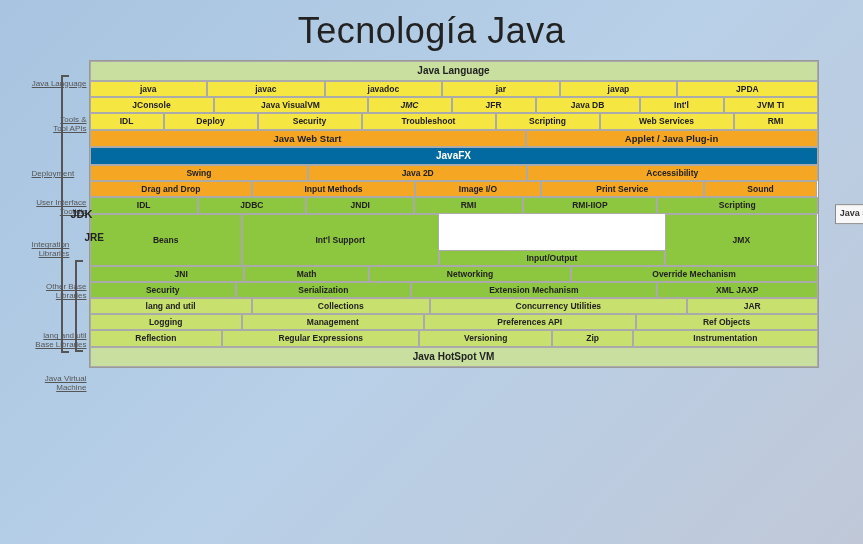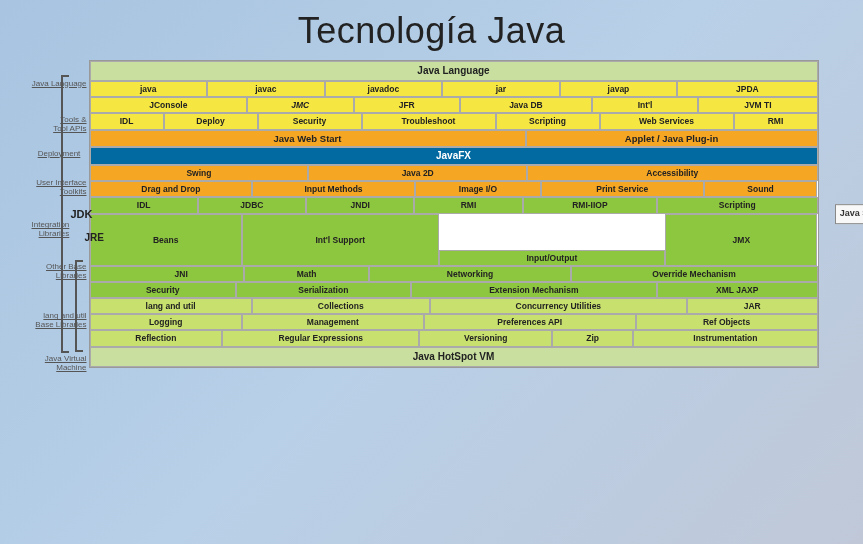--- a/index.html
+++ b/index.html
@@ -67,21 +67,21 @@
       <div style="height:16px;"></div>
       <div style="height:14px; display:flex; align-items:center; justify-content:flex-end;">
         <span style="font-size:8px; color:#555; text-decoration:underline; text-align:right;">Java Language</span>
       </div>
       <div style="height:14px;"></div>
       <div style="height:14px;"></div>
       <div style="height:14px; display:flex; align-items:center; justify-content:flex-end;">
         <span style="font-size:8px; color:#555; text-decoration:underline; text-align:right; line-height:1.1;">Tools &amp;<br>Tool APIs</span>
       </div>
       <div style="height:14px;"></div>
-      <div style="height:14px; display:flex; align-items:center; justify-content:center;">
+      <div style="height:14px; display:flex; align-items:center; justify-content:flex-start;margin-top:20px;">
         <span style="font-size:8px; color:#555; text-decoration:underline; text-align:right;">Deployment</span>
       </div>
       <div style="height:14px;"></div>
       <div style="height:28px; display:flex; align-items:center; justify-content:flex-end;">
         <span style="font-size:8px; color:#555; text-decoration:underline; text-align:right; line-height:1.1;">User Interface<br>Toolkits</span>
       </div>
       <div style="height:14px;"></div>
       <div style="height:28px; display:flex; align-items:center; justify-content:flex-start;">
         <span style="font-size:8px; color:#555; text-decoration:underline; text-align:right; line-height:1.1;">Integration<br>Libraries</span>
       </div>
@@ -111,20 +111,21 @@
         <div class="cell yellow" style="flex:1;">java</div>
         <div class="cell yellow" style="flex:1;">javac</div>
         <div class="cell yellow" style="flex:1;">javadoc</div>
         <div class="cell yellow" style="flex:1;">jar</div>
         <div class="cell yellow" style="flex:1;">javap</div>
         <div class="cell yellow" style="flex:1.2;">JPDA</div>
       </div>
 
       <div class="row">
         <div class="cell yellow" style="flex:1.2;">JConsole</div>
+        <div class="cell yellow" style="flex:1.5;">Java VisualVM</div>
         <div class="cell yellow" style="flex:0.8;font-style:italic;">JMC</div>
         <div class="cell yellow" style="flex:0.8;">JFR</div>
         <div class="cell yellow" style="flex:1;">Java DB</div>
         <div class="cell yellow" style="flex:0.8;">Int'l</div>
         <div class="cell yellow" style="flex:0.9;">JVM TI</div>
       </div>
 
       <div class="row">
         <div class="cell yellow" style="flex:0.7;">IDL</div>
         <div class="cell yellow" style="flex:0.9;">Deploy</div>

